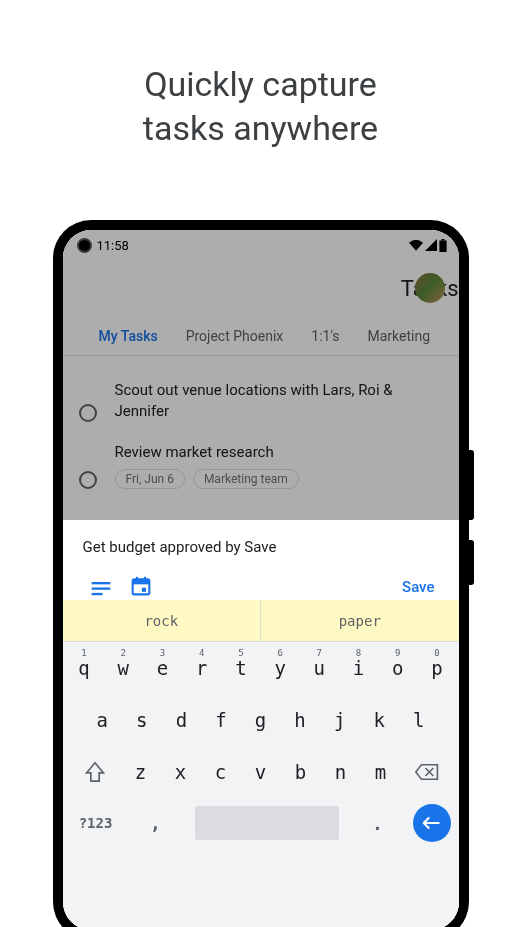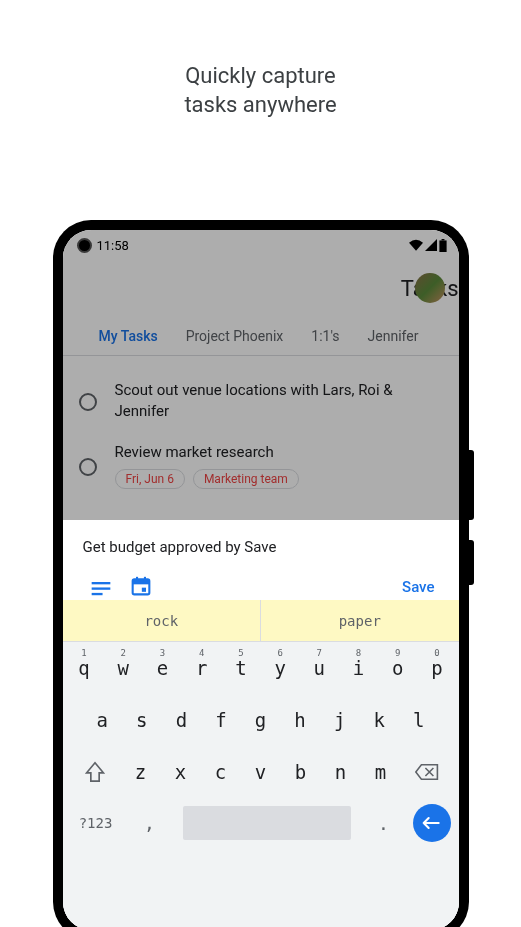--- a/index.html
+++ b/index.html
@@ -7,21 +7,21 @@
     width: 521px;
     height: 927px;
     background: #ffffff;
     font-family: -apple-system, BlinkMacSystemFont, "Segoe UI", Roboto, sans-serif;
     overflow: hidden;
     position: relative;
   }
   .headline {
     text-align: center;
     padding-top: 62px;
-    font-size: 22px;
+    font-size: 34px;
     color: #3c4043;
     font-weight: 400;
     line-height: 1.3;
   }
   .phone-wrap {
     position: absolute;
     left: 50%;
     transform: translateX(-50%);
     top: 220px;
   }
@@ -129,21 +129,21 @@
     white-space: nowrap;
     overflow: hidden;
   }
   .tab { color: #5f6368; }
   .tab.active { color: #1a73e8; font-weight: 500; margin-left: 20px; }
   .task-list {
     padding: 14px 16px;
   }
   .task-item {
     display: flex;
-    align-items: center;
+    align-items: flex-end;
     gap: 18px;
     padding: 10px 0;
   }
   .task-radio {
     width: 18px;
     height: 18px;
     border: 2px solid #5f6368;
     border-radius: 50%;
     flex-shrink: 0;
     margin-top: 2px;
@@ -156,21 +156,21 @@
   .chips {
     display: flex;
     gap: 8px;
     margin-top: 6px;
   }
   .chip {
     border: 1px solid #dadce0;
     border-radius: 14px;
     padding: 2px 10px;
     font-size: 12px;
-    color: #ef4444;
+    color: #737373;
   }
   
   .sheet {
     position: absolute;
     left: 0; right: 0;
     top: 290px;
     bottom: 0;
     background: #fff;
     border-radius: 8px 8px 0 0;
     display: flex;
@@ -249,21 +249,21 @@
   }
   .krow.r2 { padding-left: 22px; padding-right: 22px; }
   .krow.r3 { padding-left: 4px; padding-right: 4px; }
   .shift-key, .bksp-key {
     flex: 1.4;
     max-width: 48px;
     display: flex;
     align-items: center;
     justify-content: center;
   }
-  .krow.r4 { padding: 6px 8px 10px; gap: 14px; }
+  .krow.r4 { padding: 6px 8px 10px; gap: 20px; font-weight: bold; }
   .sym-key {
     width: 50px;
     font-family: monospace;
     font-size: 14px;
     color: #5f6368;
     display:flex; align-items:center; justify-content:center;
     height: 38px;
   }
   .comma-key, .period-key {
     width: 30px;
@@ -322,21 +322,21 @@
 
         <div class="app-header">
           <span class="app-title">Tasks</span>
           <div class="avatar"></div>
         </div>
 
         <div class="tabs">
           <div class="tab active">My Tasks</div>
           <div class="tab">Project Phoenix</div>
           <div class="tab">1:1's</div>
-          <div class="tab">Jennifer</div>
+          <div class="tab">Marketing</div>
         </div>
 
         <div class="task-list">
           <div class="task-item">
             <div class="task-radio"></div>
             <div class="task-text">Scout out venue locations with Lars, Roi &amp; Jennifer</div>
           </div>
           <div class="task-item">
             <div class="task-radio"></div>
             <div>

